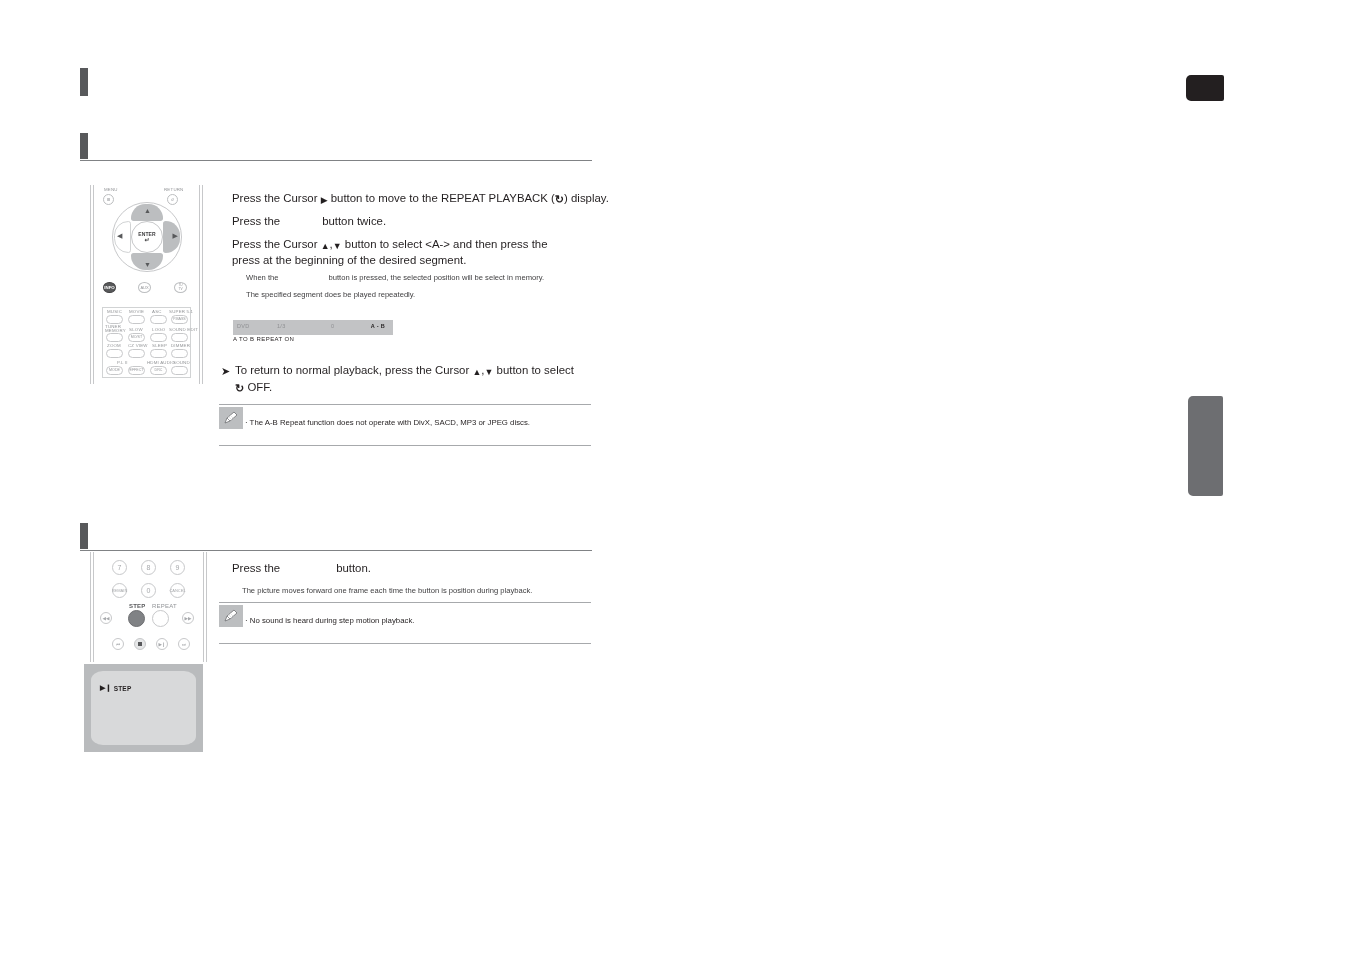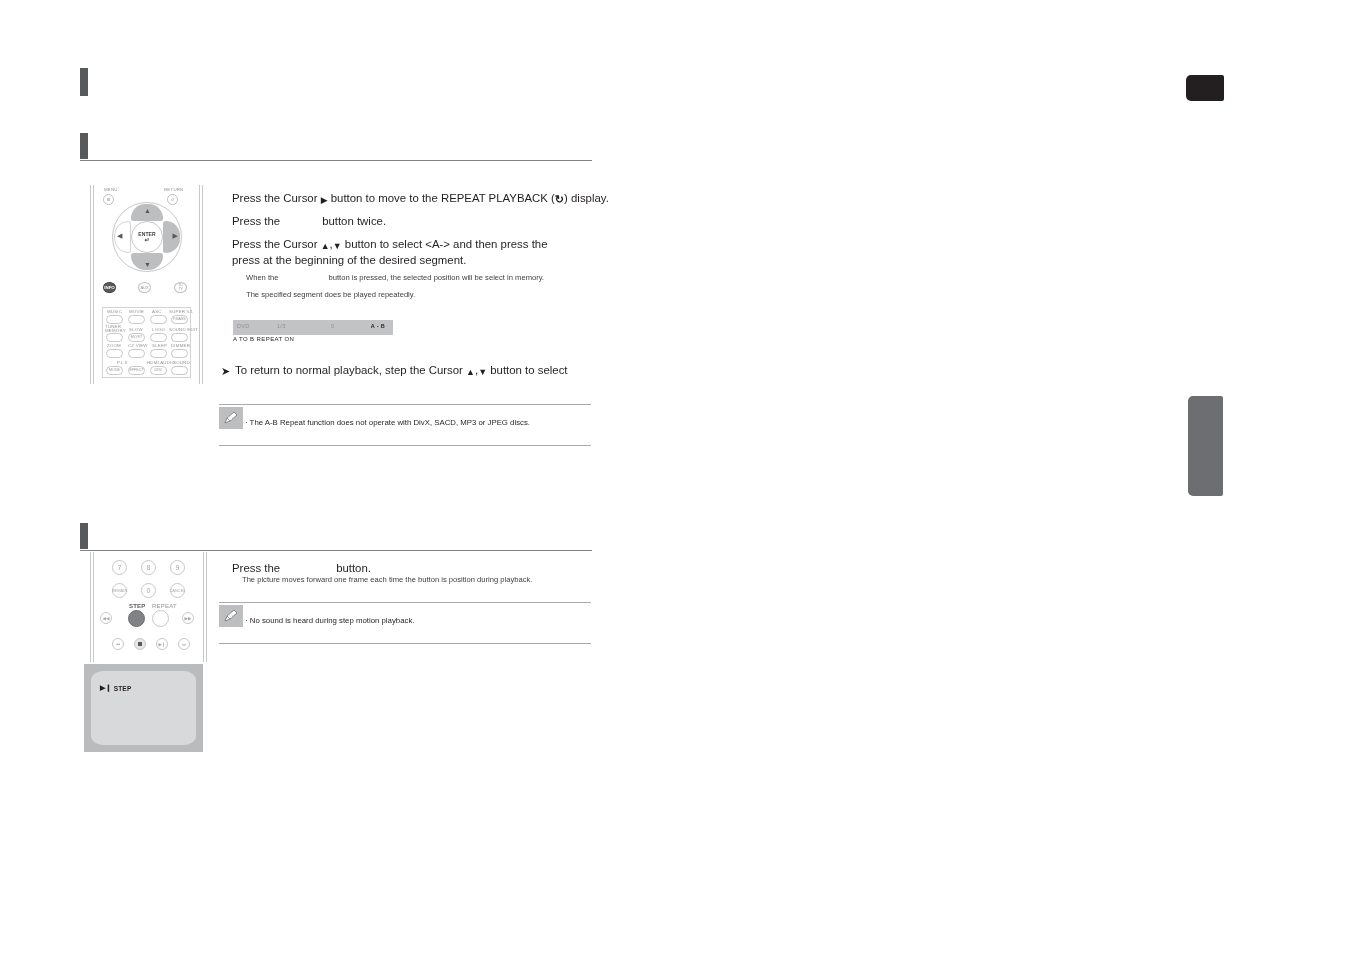--- a/index.html
+++ b/index.html
@@ -356,23 +356,27 @@
   <div class="f" style="left:4px;">DVD</div>
   <div class="f" style="left:44px;">1/3</div>
   <div class="f" style="left:98px;">0</div>
   <div class="f ab">A - B</div>
 </div>
 <div id="osd-status">A TO B REPEAT ON</div>
 
 <div id="return-note">
   <span class="bullet">➤</span>
   <div class="body">
-    <span>To return to normal playback, step the Cursor</span>
+    <span>To return to normal playback, press the Cursor</span>
     <span class="glyph tri">▲</span><span>,</span><span class="glyph tri">▼</span>
     <span>button to select</span>
+  </div>
+  <div class="l2">
+    <span class="glyph rep">↻</span>
+    <span>OFF.</span>
   </div>
 </div>
 
 <div class="note" id="note-ab">
   <div class="rule-top"></div>
   <div class="pencil">
     <svg width="16" height="14" viewBox="0 0 16 14">
       <polygon points="2,12 4,7 11,1 14,4 7,10" fill="#ffffff" stroke="#6d6e71" stroke-width="0.8"></polygon>
       <line x1="4" y1="7" x2="7" y2="10" stroke="#6d6e71" stroke-width="0.7"></line>
       <line x1="5.5" y1="5.5" x2="9" y2="9" stroke="#d1d3d4" stroke-width="0.6"></line>
@@ -413,21 +417,21 @@
 
   <div class="tbtn" style="left:22px; top:86px;">⏮</div>
   <div class="tbtn stop" style="left:44px; top:86px; background:#e6e7e8;">
       <span style="display:block;width:4px;height:4px;background:#58595b;"></span>
     </div>
   <div class="tbtn" style="left:66px; top:86px;">▶❙</div>
   <div class="tbtn" style="left:88px; top:86px;">⏭</div>
 </div>
 
 <div class="steps" style="top:560px;">
-  <div class="step-line" style="margin-bottom:1px;">
+  <div class="step-line" style="margin-bottom:12px;">
     <span>Press the</span><span class="gap w3"></span><span>button.</span>
   </div>
   <div class="sub-note" style="margin-left:10px;">The picture moves forward one frame each time the button is position during playback.</div>
 </div>
 
 <div class="note" id="note-step">
   <div class="rule-top"></div>
   <div class="pencil">
     <svg width="16" height="14" viewBox="0 0 16 14">
       <polygon points="2,12 4,7 11,1 14,4 7,10" fill="#ffffff" stroke="#6d6e71" stroke-width="0.8"></polygon>

